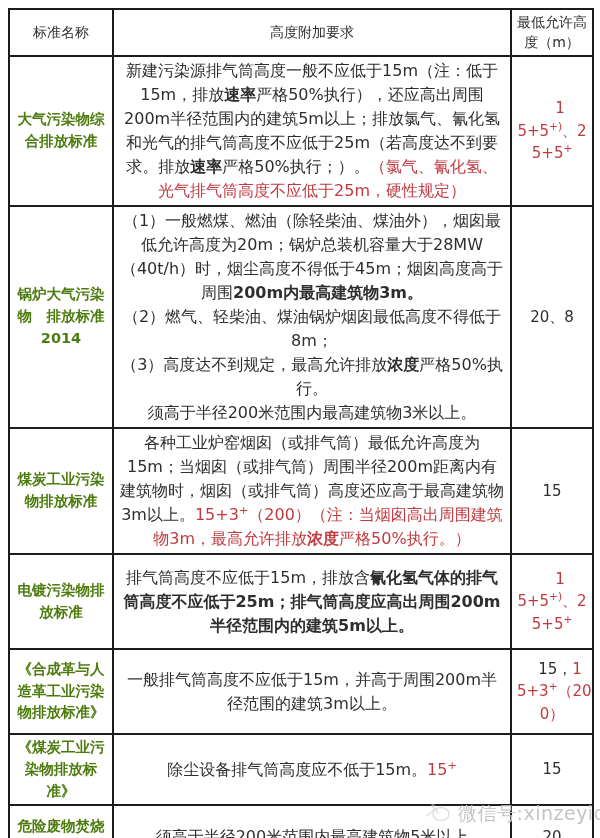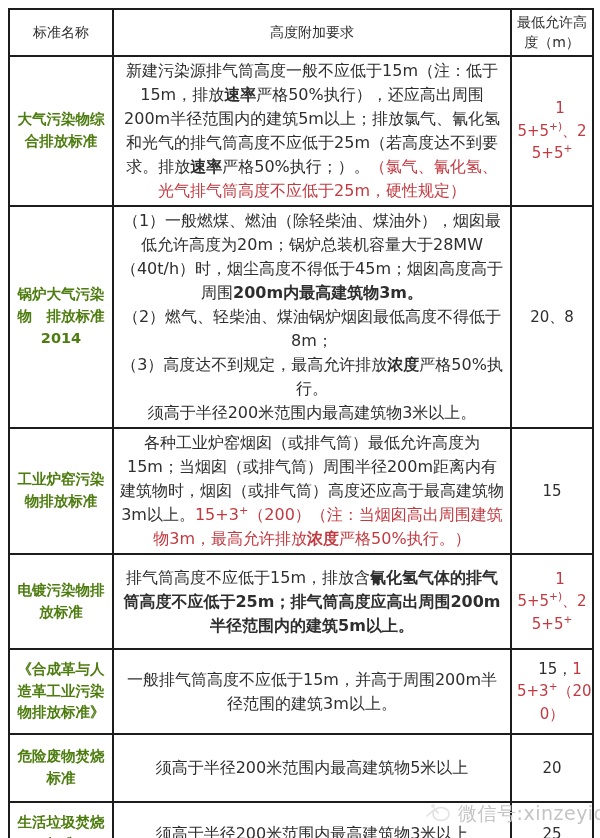--- a/index.html
+++ b/index.html
@@ -104,21 +104,21 @@
           </td>
         </tr>
         <tr>
           <td class="name">锅炉大气污染物　排放标准2014</td>
           <td class="req"><span>（1）一般燃煤、燃油（除轻柴油、煤油外），烟囱最低允许高度为20m；锅炉总装机容量大于28MW（40t/h）时，烟尘高度不得低于45m；烟囱高度高于周围</span><span class="b">200m内最高建筑物3m。</span><br><span>（2）燃气、轻柴油、煤油锅炉烟囱最低高度不得低于8m；</span><br><span>（3）高度达不到规定，最高允许排放</span><span class="b">浓度</span><span>严格50%执行。</span><br><span>须高于半径200米范围内最高建筑物3米以上。</span></td>
           <td class="hval">
             <span class="hline"><span>20、8</span></span>
           </td>
         </tr>
         <tr>
-          <td class="name">工业炉窑污染物排放标准</td>
+          <td class="name">煤炭工业污染物排放标准</td>
           <td class="req"><span>各种工业炉窑烟囱（或排气筒）最低允许高度为15m；当烟囱（或排气筒）周围半径200m距离内有建筑物时，烟囱（或排气筒）高度还应高于最高建筑物3m以上。</span><span class="r">15+3</span><sup class="r">+</sup><span class="r">（200）（注：当烟囱高出周围建筑物3m，最高允许排放</span><span class="b r">浓度</span><span class="r">严格50%执行。）</span></td>
           <td class="hval">
             <span class="hline"><span>15</span></span>
           </td>
         </tr>
         <tr>
           <td class="name">电镀污染物排放标准</td>
           <td class="req"><span>排气筒高度不应低于15m，排放含</span><span class="b">氰化氢气体的排气筒高度不应低于25m；排气筒高度应高出周围200m半径范围内的建筑5m以上。</span></td>
           <td class="hval">
             <span class="hline up1"><span class="r">1</span></span>
@@ -126,20 +126,27 @@
             <span class="hline"><span class="r">5+5</span><sup class="r">+</sup></span>
           </td>
         </tr>
         <tr>
           <td class="name">《合成革与人造革工业污染物排放标准》</td>
           <td class="req"><span>一般排气筒高度不应低于15m，并高于周围200m半径范围的建筑3m以上。</span></td>
           <td class="hval">
             <span class="hline up1"><span>15，</span><span class="r">1</span></span>
             <span class="hline"><span class="r">5+3</span><sup class="r">+</sup><span class="r">（20</span></span>
             <span class="hline"><span class="r">0）</span></span>
+          </td>
+        </tr>
+        <tr>
+          <td class="name">《煤炭工业污染物排放标准》</td>
+          <td class="req"><span>除尘设备排气筒高度应不低于15m。</span><span class="r">15</span><sup class="r">+</sup></td>
+          <td class="hval">
+            <span class="hline"><span>15</span></span>
           </td>
         </tr>
         <tr>
           <td class="name">危险废物焚烧标准</td>
           <td class="req"><span>须高于半径200米范围内最高建筑物5米以上</span></td>
           <td class="hval">
             <span class="hline"><span>20</span></span>
           </td>
         </tr>
         <tr>

